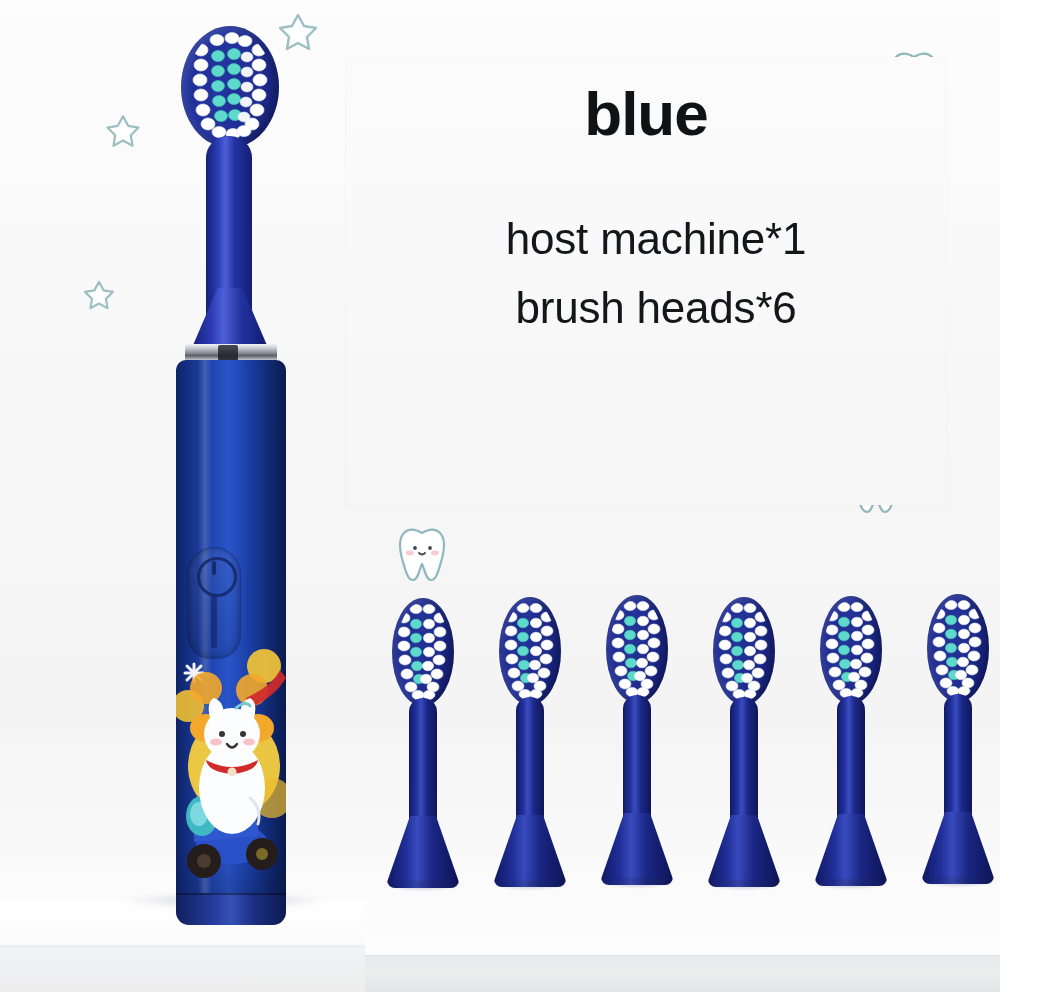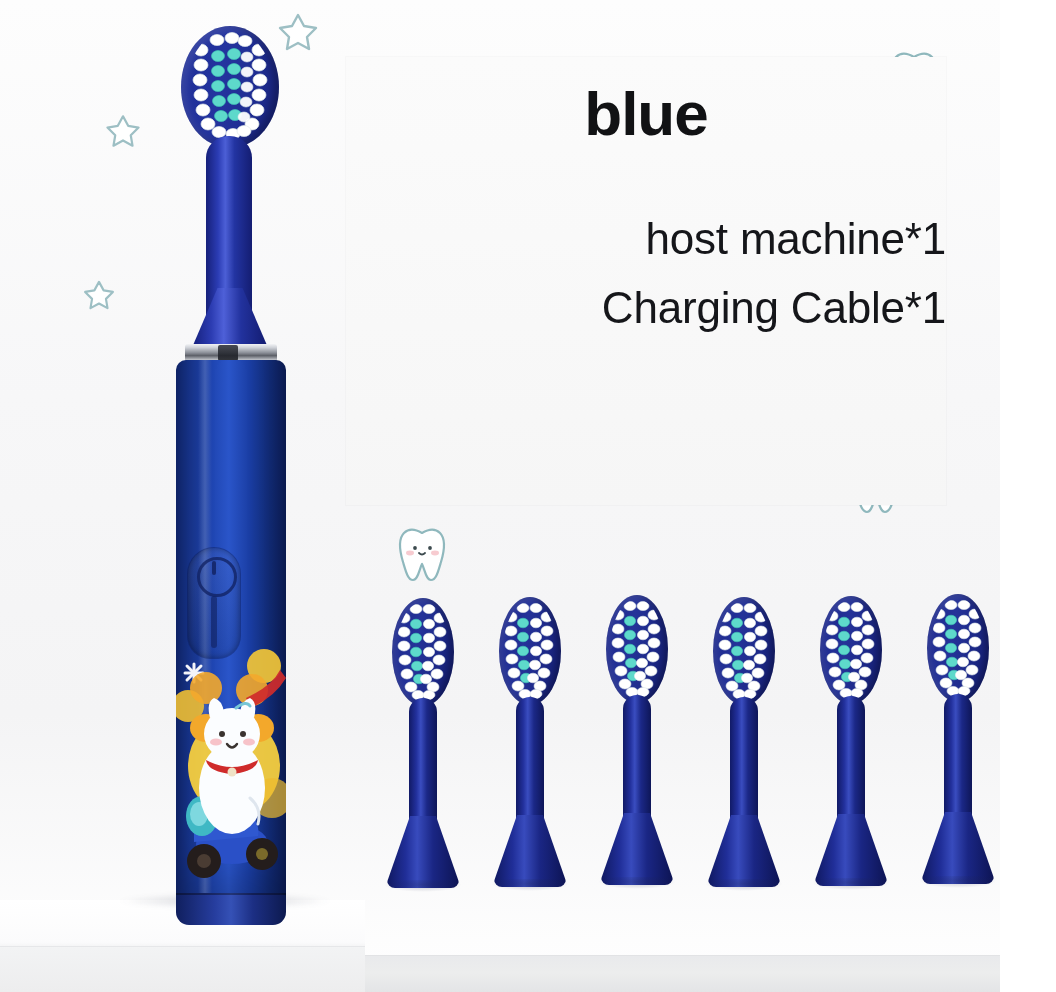--- a/index.html
+++ b/index.html
@@ -39,22 +39,22 @@
     position:absolute;left:346px;top:57px;width:600px;height:448px;
     background:linear-gradient(180deg,#fbfbfb 0%,#f8f8f8 60%,#f6f6f6 100%);
     box-shadow:0 0 0 1px rgba(0,0,0,.018);
   }
   .panel-title{
     position:absolute;left:346px;top:83px;width:600px;
     text-align:center;font-size:62px;font-weight:bold;color:#111214;
     letter-spacing:-1px;line-height:1;
   }
   .panel-list{
-    position:absolute;left:346px;top:204px;width:600px;
-    text-align:right;color:#15161a;
+    position:absolute;left:356px;top:204px;width:600px;
+    text-align:center;color:#15161a;
   }
   .panel-list .ln{
     font-size:44px;line-height:69px;font-weight:400;letter-spacing:-.2px;
     white-space:nowrap;
   }
 
   
   .deco{position:absolute;}
   .deco svg{display:block;}
 
@@ -213,21 +213,21 @@
       <ellipse cx="43" cy="29" rx="4" ry="2.4" fill="#f6c2c8" opacity=".85"></ellipse>
     </svg>
   </div>
 
   <div class="info-panel"></div>
 
   <div class="panel-title">blue</div>
 
   <div class="panel-list">
     <div class="ln">host machine*1</div>
-    <div class="ln">Charging Cable*1</div>
+    <div class="ln">brush heads*6</div>
   </div>
 
   <div class="brush-main">
 
     <div class="mb-headframe"></div>
     <div class="mb-bristles">
       <svg width="86" height="112" viewBox="0 0 86 112">
         <g fill="#ffffff" stroke="#dfe8ea" stroke-width=".7">
           <ellipse cx="14" cy="20" rx="7" ry="6"></ellipse>
             <ellipse cx="14" cy="35" rx="7" ry="6"></ellipse>

